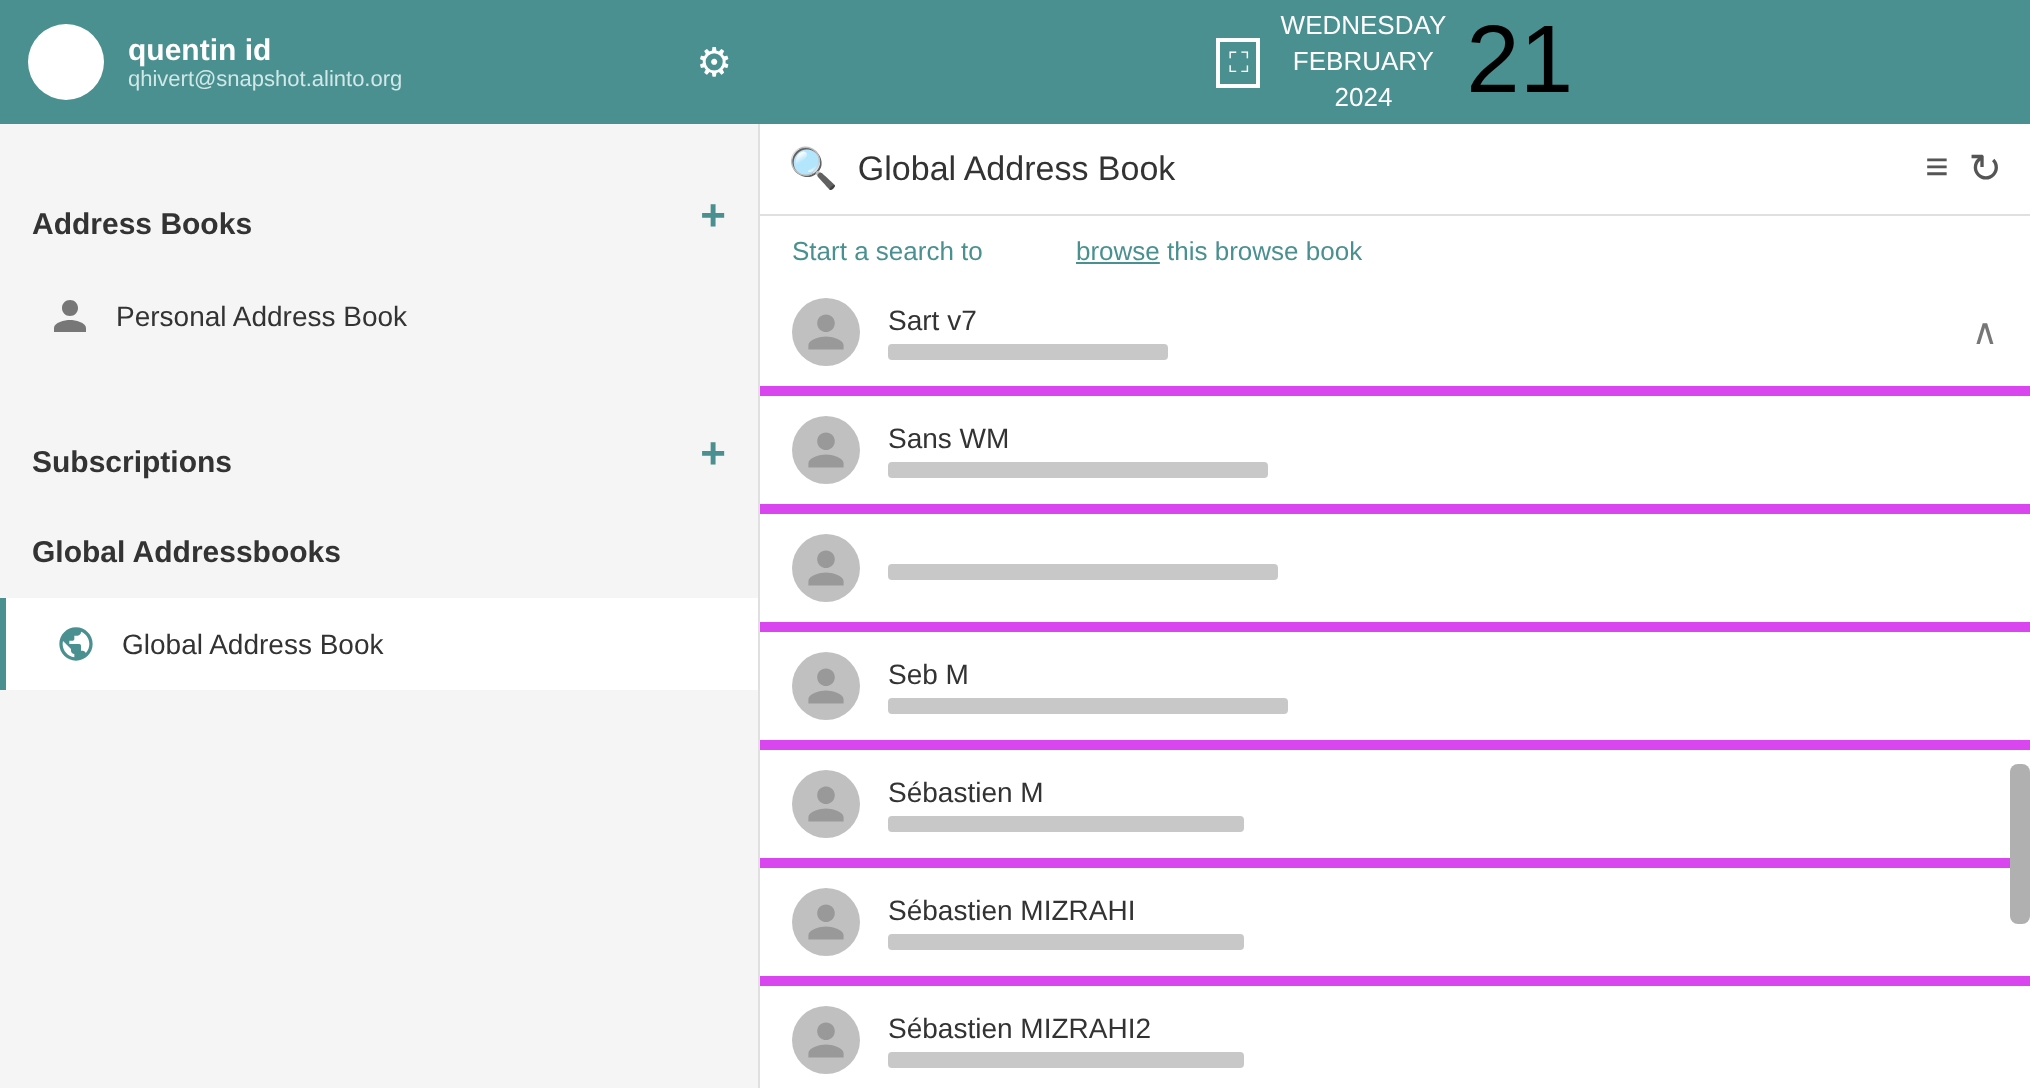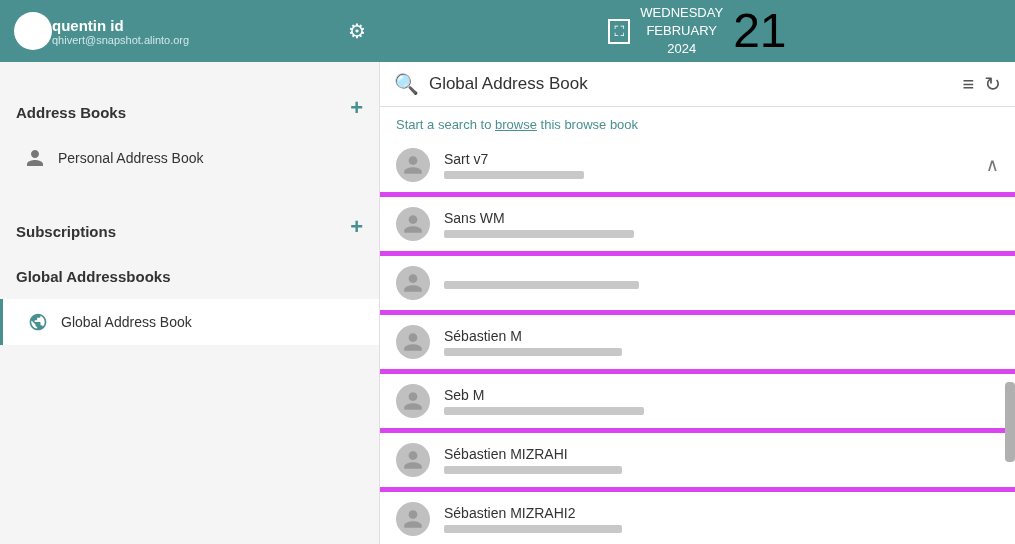--- a/index.html
+++ b/index.html
@@ -13,20 +13,21 @@
       align-items: center;
       flex-shrink: 0;
     }
     .user-section {
       width: 380px;
       height: 62px;
       background: #4a9090;
       display: flex;
       align-items: center;
       padding: 0 14px;
+      gap: 12px;
       flex-shrink: 0;
     }
     .user-avatar-icon {
       width: 38px;
       height: 38px;
       border-radius: 50%;
       background: #fff;
       display: flex;
       align-items: center;
       justify-content: center;
@@ -176,20 +177,21 @@
     
     .info-message {
       padding: 10px 16px 6px 16px;
       font-size: 13px;
       color: #4a9090;
       flex-shrink: 0;
     }
     .info-message a {
       color: #4a9090;
       text-decoration: underline;
+      margin-left: 43px;
     }
 
     
     .contact-list {
       flex: 1;
       overflow-y: auto;
       position: relative;
     }
     .contact-item {
       display: flex;
@@ -354,42 +356,42 @@
               <div class="contact-detail-bar" style="width: 195px;"></div>
             </div>
           </div>
           <div class="contact-item">
             <div class="contact-avatar">
               <svg viewBox="0 0 24 24" width="22" height="22" fill="#999">
                 <path d="M12 12c2.7 0 4.8-2.1 4.8-4.8S14.7 2.4 12 2.4 7.2 4.5 7.2 7.2 9.3 12 12 12zm0 2.4c-3.2 0-9.6 1.6-9.6 4.8v2.4h19.2v-2.4c0-3.2-6.4-4.8-9.6-4.8z"></path>
               </svg>
             </div>
             <div class="contact-info">
+              <div class="contact-name">Seb M</div>
+              <div class="contact-detail-bar" style="width: 200px;"></div>
+            </div>
+          </div>
+          <div class="contact-item">
+            <div class="contact-avatar">
+              <svg viewBox="0 0 24 24" width="22" height="22" fill="#999">
+                <path d="M12 12c2.7 0 4.8-2.1 4.8-4.8S14.7 2.4 12 2.4 7.2 4.5 7.2 7.2 9.3 12 12 12zm0 2.4c-3.2 0-9.6 1.6-9.6 4.8v2.4h19.2v-2.4c0-3.2-6.4-4.8-9.6-4.8z"></path>
+              </svg>
+            </div>
+            <div class="contact-info">
               <div class="contact-name">Sébastien M</div>
               <div class="contact-detail-bar" style="width: 178px;"></div>
             </div>
           </div>
           <div class="contact-item">
             <div class="contact-avatar">
               <svg viewBox="0 0 24 24" width="22" height="22" fill="#999">
                 <path d="M12 12c2.7 0 4.8-2.1 4.8-4.8S14.7 2.4 12 2.4 7.2 4.5 7.2 7.2 9.3 12 12 12zm0 2.4c-3.2 0-9.6 1.6-9.6 4.8v2.4h19.2v-2.4c0-3.2-6.4-4.8-9.6-4.8z"></path>
               </svg>
             </div>
             <div class="contact-info">
-              <div class="contact-name">Seb M</div>
-              <div class="contact-detail-bar" style="width: 200px;"></div>
-            </div>
-          </div>
-          <div class="contact-item">
-            <div class="contact-avatar">
-              <svg viewBox="0 0 24 24" width="22" height="22" fill="#999">
-                <path d="M12 12c2.7 0 4.8-2.1 4.8-4.8S14.7 2.4 12 2.4 7.2 4.5 7.2 7.2 9.3 12 12 12zm0 2.4c-3.2 0-9.6 1.6-9.6 4.8v2.4h19.2v-2.4c0-3.2-6.4-4.8-9.6-4.8z"></path>
-              </svg>
-            </div>
-            <div class="contact-info">
               <div class="contact-name">Sébastien MIZRAHI</div>
               <div class="contact-detail-bar" style="width: 178px;"></div>
             </div>
           </div>
           <div class="contact-item">
             <div class="contact-avatar">
               <svg viewBox="0 0 24 24" width="22" height="22" fill="#999">
                 <path d="M12 12c2.7 0 4.8-2.1 4.8-4.8S14.7 2.4 12 2.4 7.2 4.5 7.2 7.2 9.3 12 12 12zm0 2.4c-3.2 0-9.6 1.6-9.6 4.8v2.4h19.2v-2.4c0-3.2-6.4-4.8-9.6-4.8z"></path>
               </svg>
             </div>

